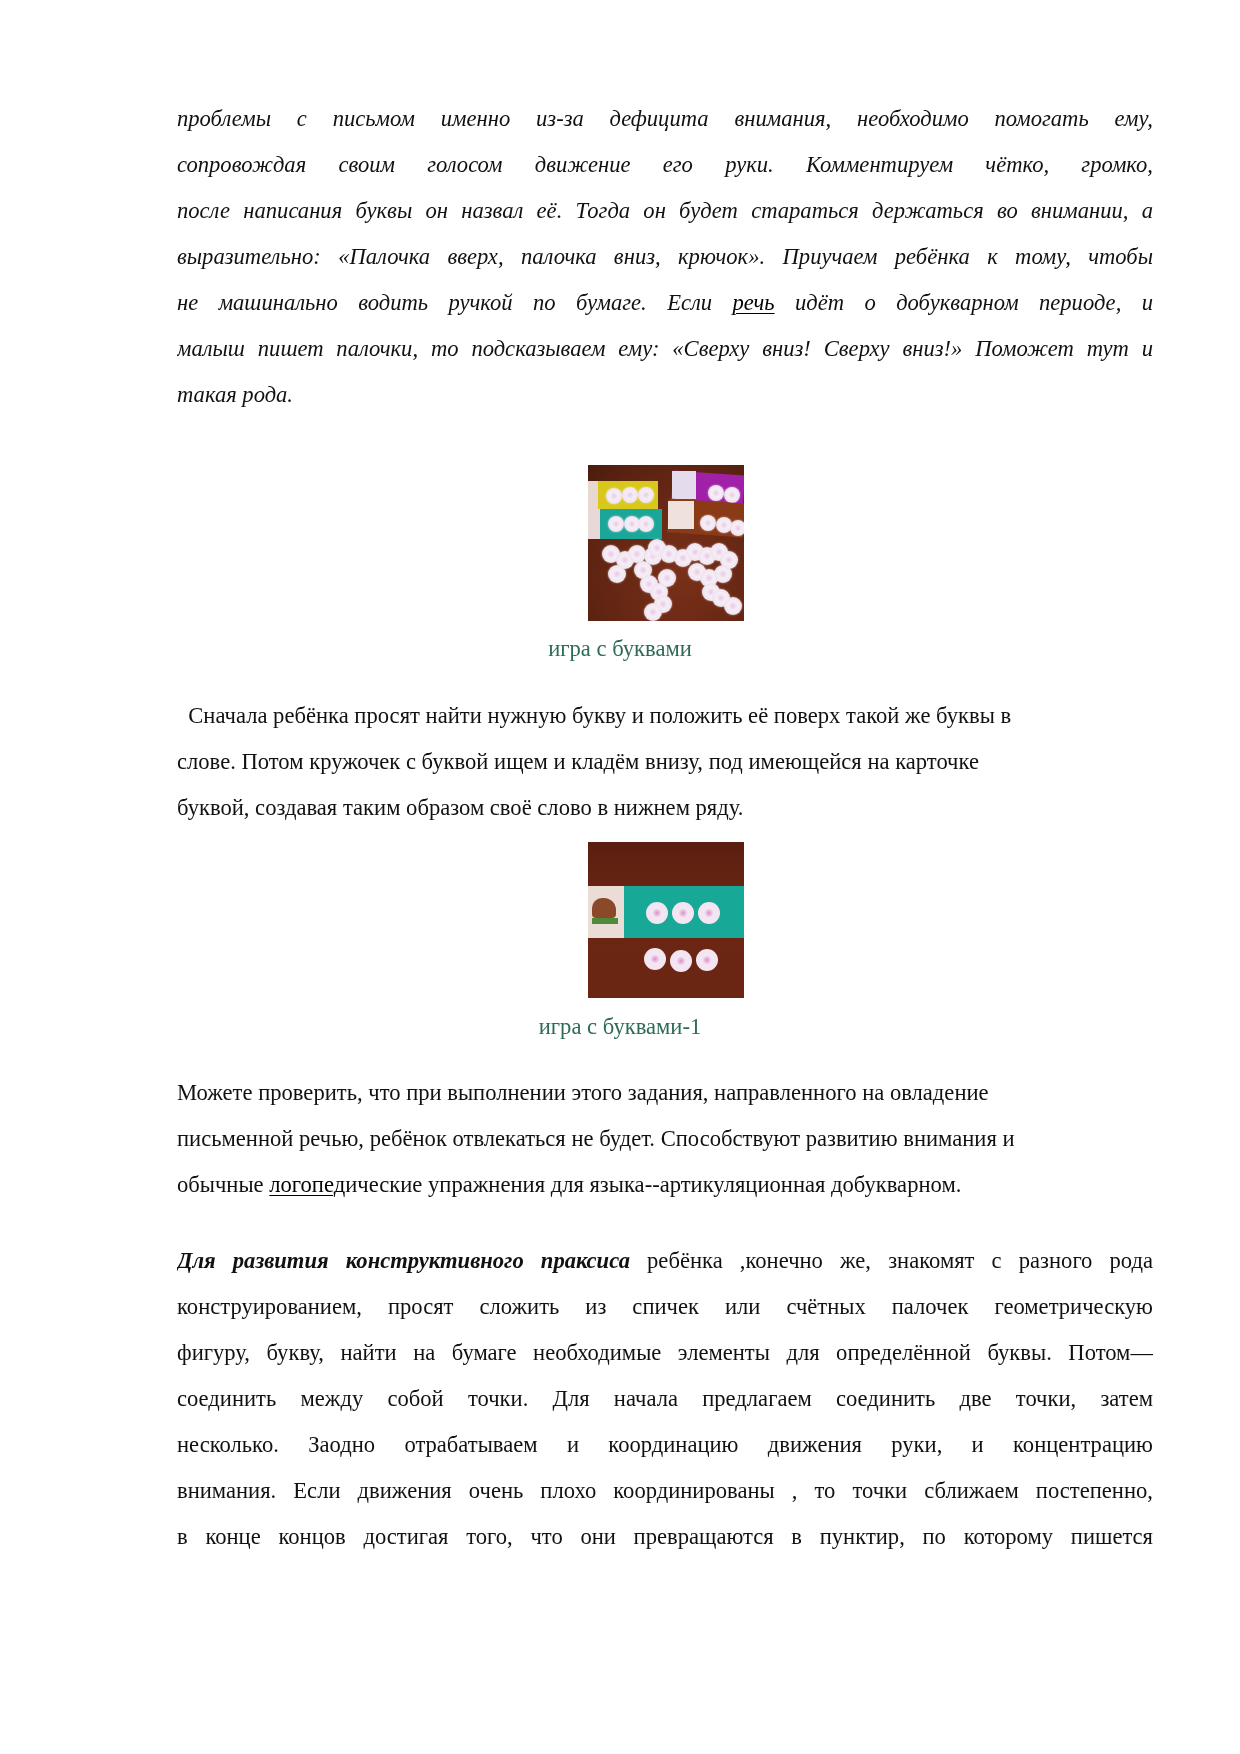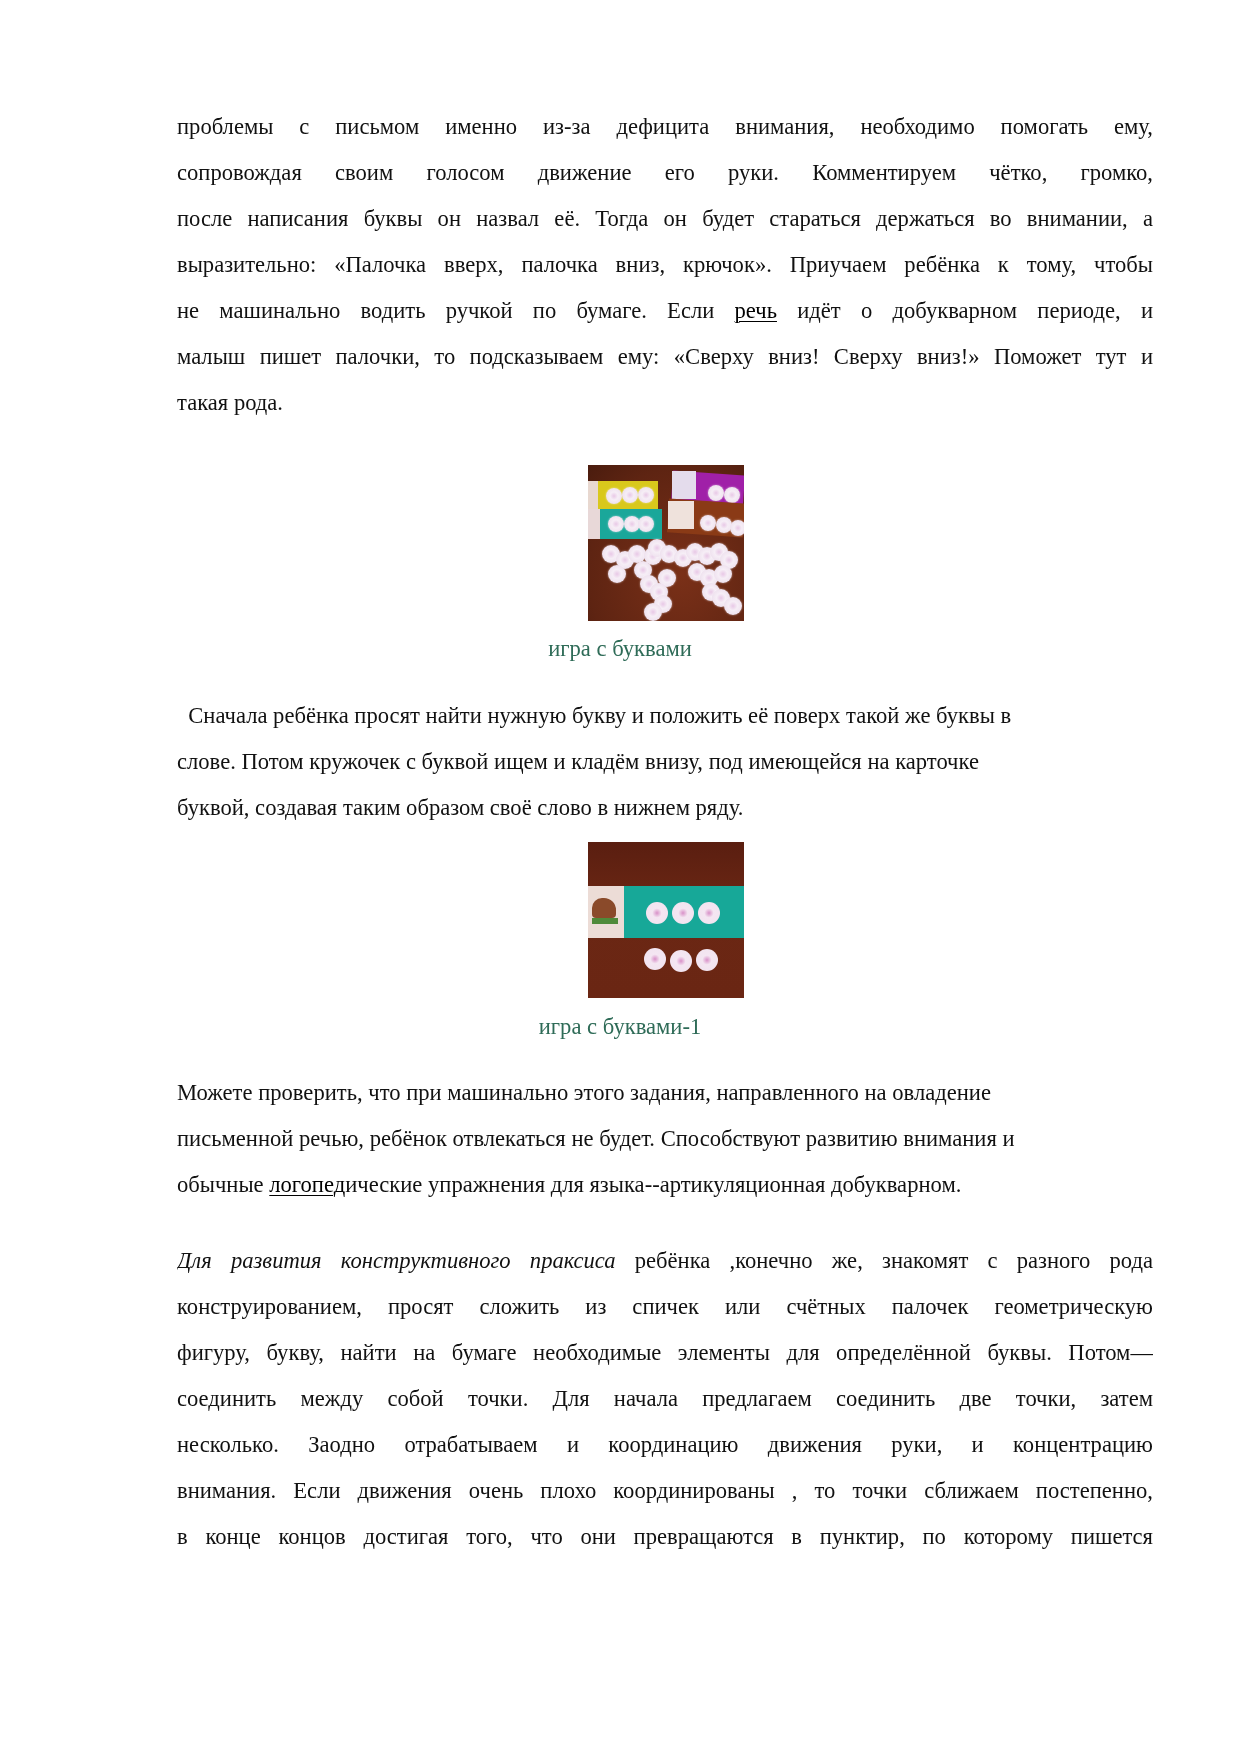--- a/index.html
+++ b/index.html
@@ -40,21 +40,21 @@
       overflow: hidden;
     }
     .line.l { text-align: left; }
     .link {
       color: #000000;
       text-decoration: underline;
       text-decoration-thickness: 1px;
       text-underline-offset: 3px;
       cursor: pointer;
     }
-    .bi { font-weight: normal; font-style: italic; }
+    .bi { font-weight: bold; font-style: italic; }
     .photo {
       position: absolute;
       width: 156px;
       height: 156px;
       overflow: hidden;
       background: #6a2a14;
     }
     .caption {
       position: absolute;
       left: 0;
@@ -79,21 +79,21 @@
     .disc2 {
       position:absolute; width:22px; height:22px; border-radius:50%;
       background: radial-gradient(circle at 50% 50%, #d890c8 0%, #f4e6f2 30%, #f2e4f0 70%, rgba(240,225,240,0.8) 100%);
     }
   </style>
 </head>
 <body>
 
 <div class="page">
 
-  <div class="text-block" style="top:104px;">
+  <div class="text-block" style="top:96px;font-style:italic;">
     <span class="line j">проблемы с письмом именно из-за дефицита внимания, необходимо помогать ему,</span>
     <span class="line j">сопровождая своим голосом движение его руки. Комментируем чётко, громко,</span>
     <span class="line j">после написания буквы он назвал её. Тогда он будет стараться держаться во внимании, а</span>
     <span class="line j">выразительно: «Палочка вверх, палочка вниз, крючок». Приучаем ребёнка к тому, чтобы</span>
     <span class="line j"><span>не машинально водить ручкой по бумаге. Если</span> <a class="link">речь</a> <span>идёт о добукварном периоде, и</span></span>
     <span class="line j">малыш пишет палочки, то подсказываем ему: «Сверху вниз! Сверху вниз!» Поможет тут и</span>
     <span class="line l">такая рода.</span>
   </div>
 
   <div class="photo" style="left:588px; top:465px;" title="game with letter cards and discs">
@@ -164,21 +164,21 @@
     <div class="disc2" style="left:58px; top:60px;"></div>
     <div class="disc2" style="left:84px; top:60px;"></div>
     <div class="disc2" style="left:110px; top:60px;"></div>
     <div class="disc2" style="left:56px; top:106px;"></div>
     <div class="disc2" style="left:82px; top:108px;"></div>
     <div class="disc2" style="left:108px; top:107px;"></div>
   </div>
   <div class="caption" style="top:1012px;">игра с буквами-1</div>
 
   <div class="text-block" style="top:1070px;">
-    <span class="line l">Можете проверить, что при машинально этого задания, направленного на овладение</span>
+    <span class="line l">Можете проверить, что при выполнении этого задания, направленного на овладение</span>
     <span class="line l">письменной речью, ребёнок отвлекаться не будет. Способствуют развитию внимания и</span>
     <span class="line l" style="white-space:pre;"><span>обычные </span><a class="link">логопед</a><span>ические упражнения для языка--артикуляционная добукварном.</span></span>
   </div>
 
   <div class="text-block" style="top:1238px;">
     <span class="line j"><span class="bi">Для развития конструктивного праксиса</span><span> ребёнка ,конечно же, знакомят с разного рода</span></span>
     <span class="line j">конструированием, просят сложить из спичек или счётных палочек геометрическую</span>
     <span class="line j">фигуру, букву, найти на бумаге необходимые элементы для определённой буквы. Потом—</span>
     <span class="line j">соединить между собой точки. Для начала предлагаем соединить две точки, затем</span>
     <span class="line j">несколько. Заодно отрабатываем и координацию движения руки, и концентрацию</span>

